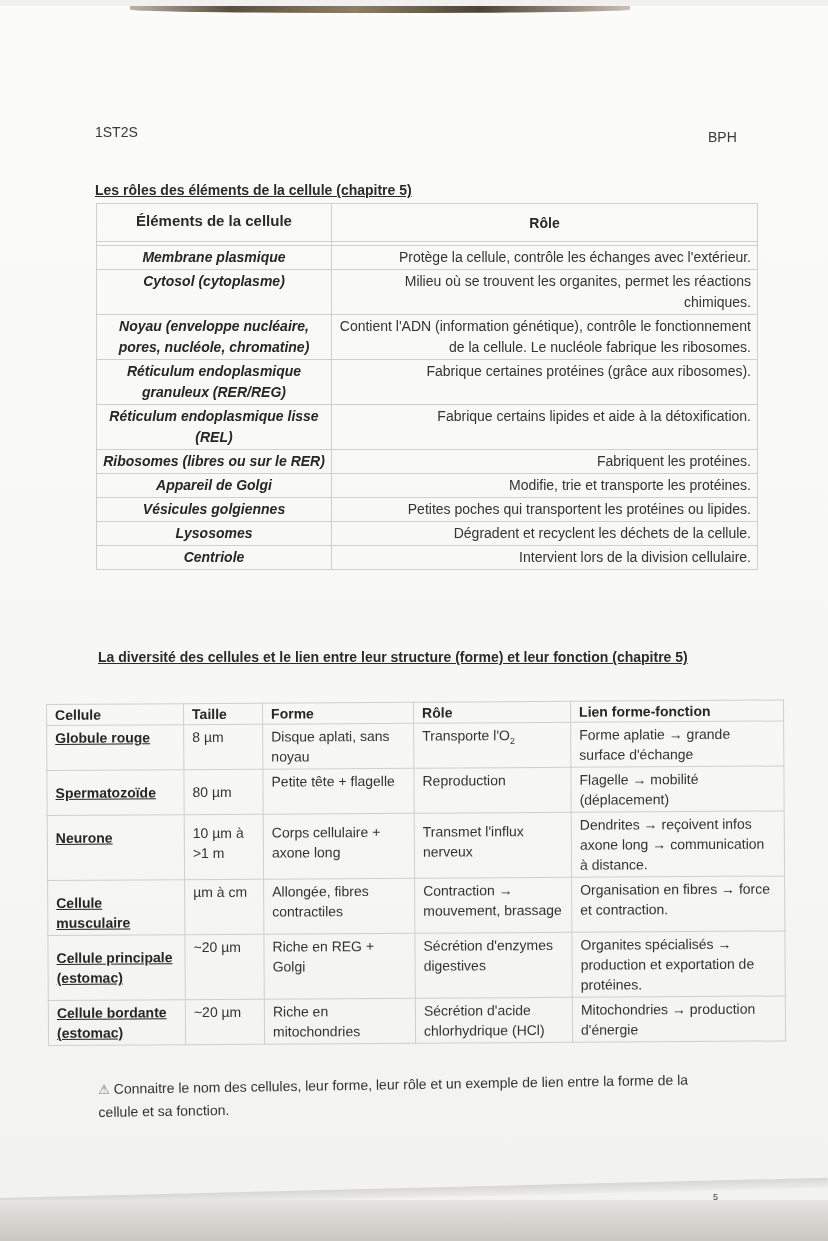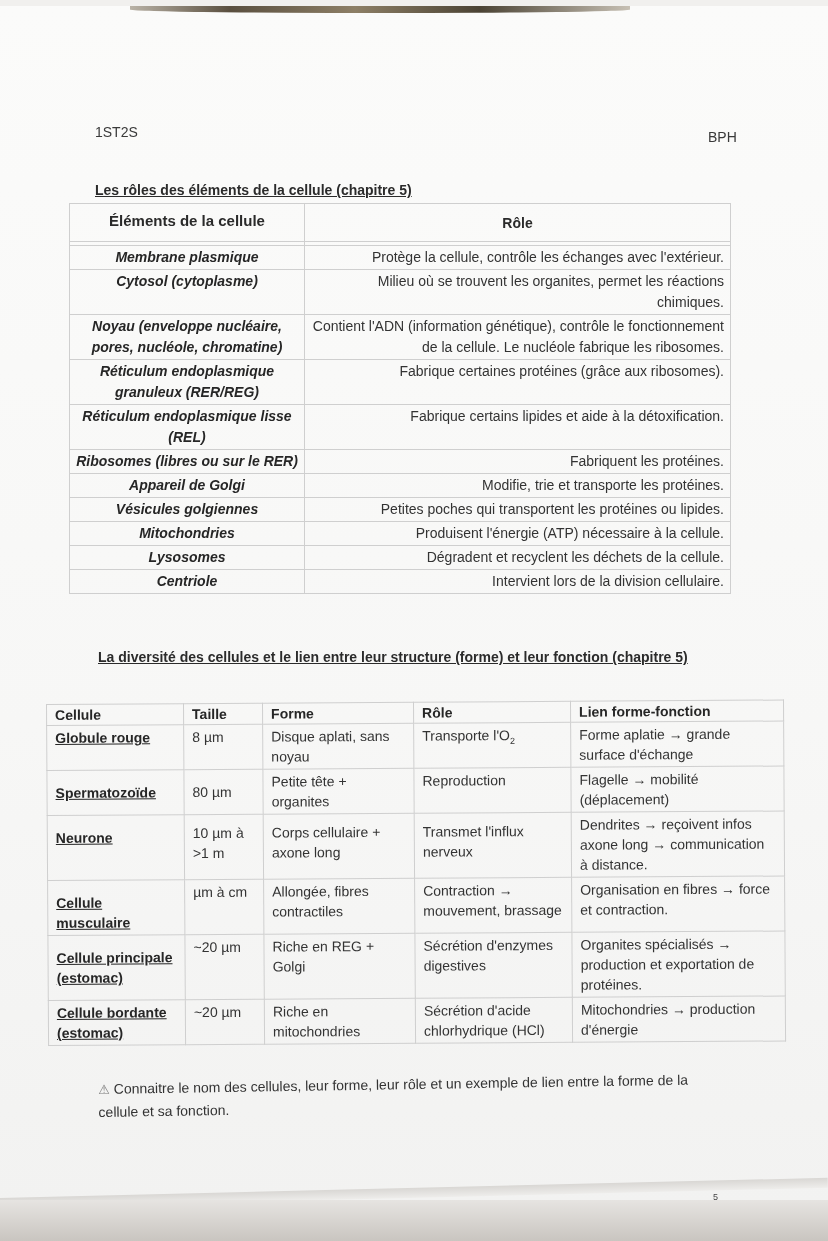--- a/index.html
+++ b/index.html
@@ -31,21 +31,21 @@
     .hdr-right { position: absolute; left: 708px; top: 123px; font-size: 14px; color: #3a3a3a; }
     .title {
       position: absolute; font-weight: bold; font-size: 14px; text-decoration: underline; color: #2b2b2b;
     }
     .t1-title { left: 95px; top: 176px; }
     .t2-title { left: 98px; top: 640px; line-height: 22px; width: 620px; }
 
     table { border-collapse: collapse; position: absolute; }
     td, th { border: 1.5px solid #cfcfcf; vertical-align: top; }
 
-    #table1 { left: 69px; top: 197px; width: 662px; font-size: 14px; }
+    #table1 { left: 96px; top: 197px; width: 662px; font-size: 14px; }
     #table1 th { font-weight: bold; height: 30px; vertical-align: middle; }
     #table1 th.c1 { text-align: center; width: 232px; font-size: 15px; padding-bottom: 6px; }
     #table1 th.c2 { text-align: center; font-size: 14px; }
     #table1 td.el { text-align: center; font-weight: bold; padding: 1px 4px; line-height: 21px; color: #262626; font-style: italic; }
     #table1 td.role { padding: 1px 6px; line-height: 21px; color: #333; text-align: right; }
     #table1 tr.spacer td { height: 3px; padding: 0; }
 
     #table2 { left: 46px; top: 698px; width: 738px; font-size: 14px; transform: rotate(-0.35deg); transform-origin: left top; }
     #table2 th { text-align: left; font-weight: bold; padding: 2px 8px; height: 16px; color: #262626; }
     #table2 td { padding: 2px 8px; line-height: 20px; color: #333; }
@@ -110,24 +110,20 @@
     </tr>
     <tr>
       <td class="el">Appareil de Golgi</td>
       <td class="role">Modifie, trie et transporte les protéines.</td>
     </tr>
     <tr>
       <td class="el">Vésicules golgiennes</td>
       <td class="role">Petites poches qui transportent les protéines ou lipides.</td>
     </tr>
     <tr>
-      <td class="el">Mitochondries</td>
-      <td class="role">Produisent l'énergie (ATP) nécessaire à la cellule.</td>
-    </tr>
-    <tr>
       <td class="el">Lysosomes</td>
       <td class="role">Dégradent et recyclent les déchets de la cellule.</td>
     </tr>
     <tr>
       <td class="el">Centriole</td>
       <td class="role">Intervient lors de la division cellulaire.</td>
     </tr>
   </tbody>
     </table>
 
@@ -145,21 +141,21 @@
     <tr>
       <td class="cell">Globule rouge</td>
       <td>8 µm</td>
       <td>Disque aplati, sans noyau</td>
       <td><span>Transporte l'O</span><sub>2</sub></td>
       <td>Forme aplatie → grande surface d'échange</td>
     </tr>
     <tr>
       <td class="cell" style="padding-top:12px">Spermatozoïde</td>
       <td style="padding-top:12px">80 µm</td>
-      <td>Petite tête + organites</td>
+      <td>Petite tête + flagelle</td>
       <td>Reproduction</td>
       <td>Flagelle → mobilité (déplacement)</td>
     </tr>
     <tr>
       <td class="cell" style="padding-top:12px">Neurone</td>
       <td style="padding-top:8px">10 µm à &gt;1 m</td>
       <td style="padding-top:8px">Corps cellulaire + axone long</td>
       <td style="padding-top:8px">Transmet l'influx nerveux</td>
       <td>Dendrites → reçoivent infos axone long → communication à distance.</td>
     </tr>

